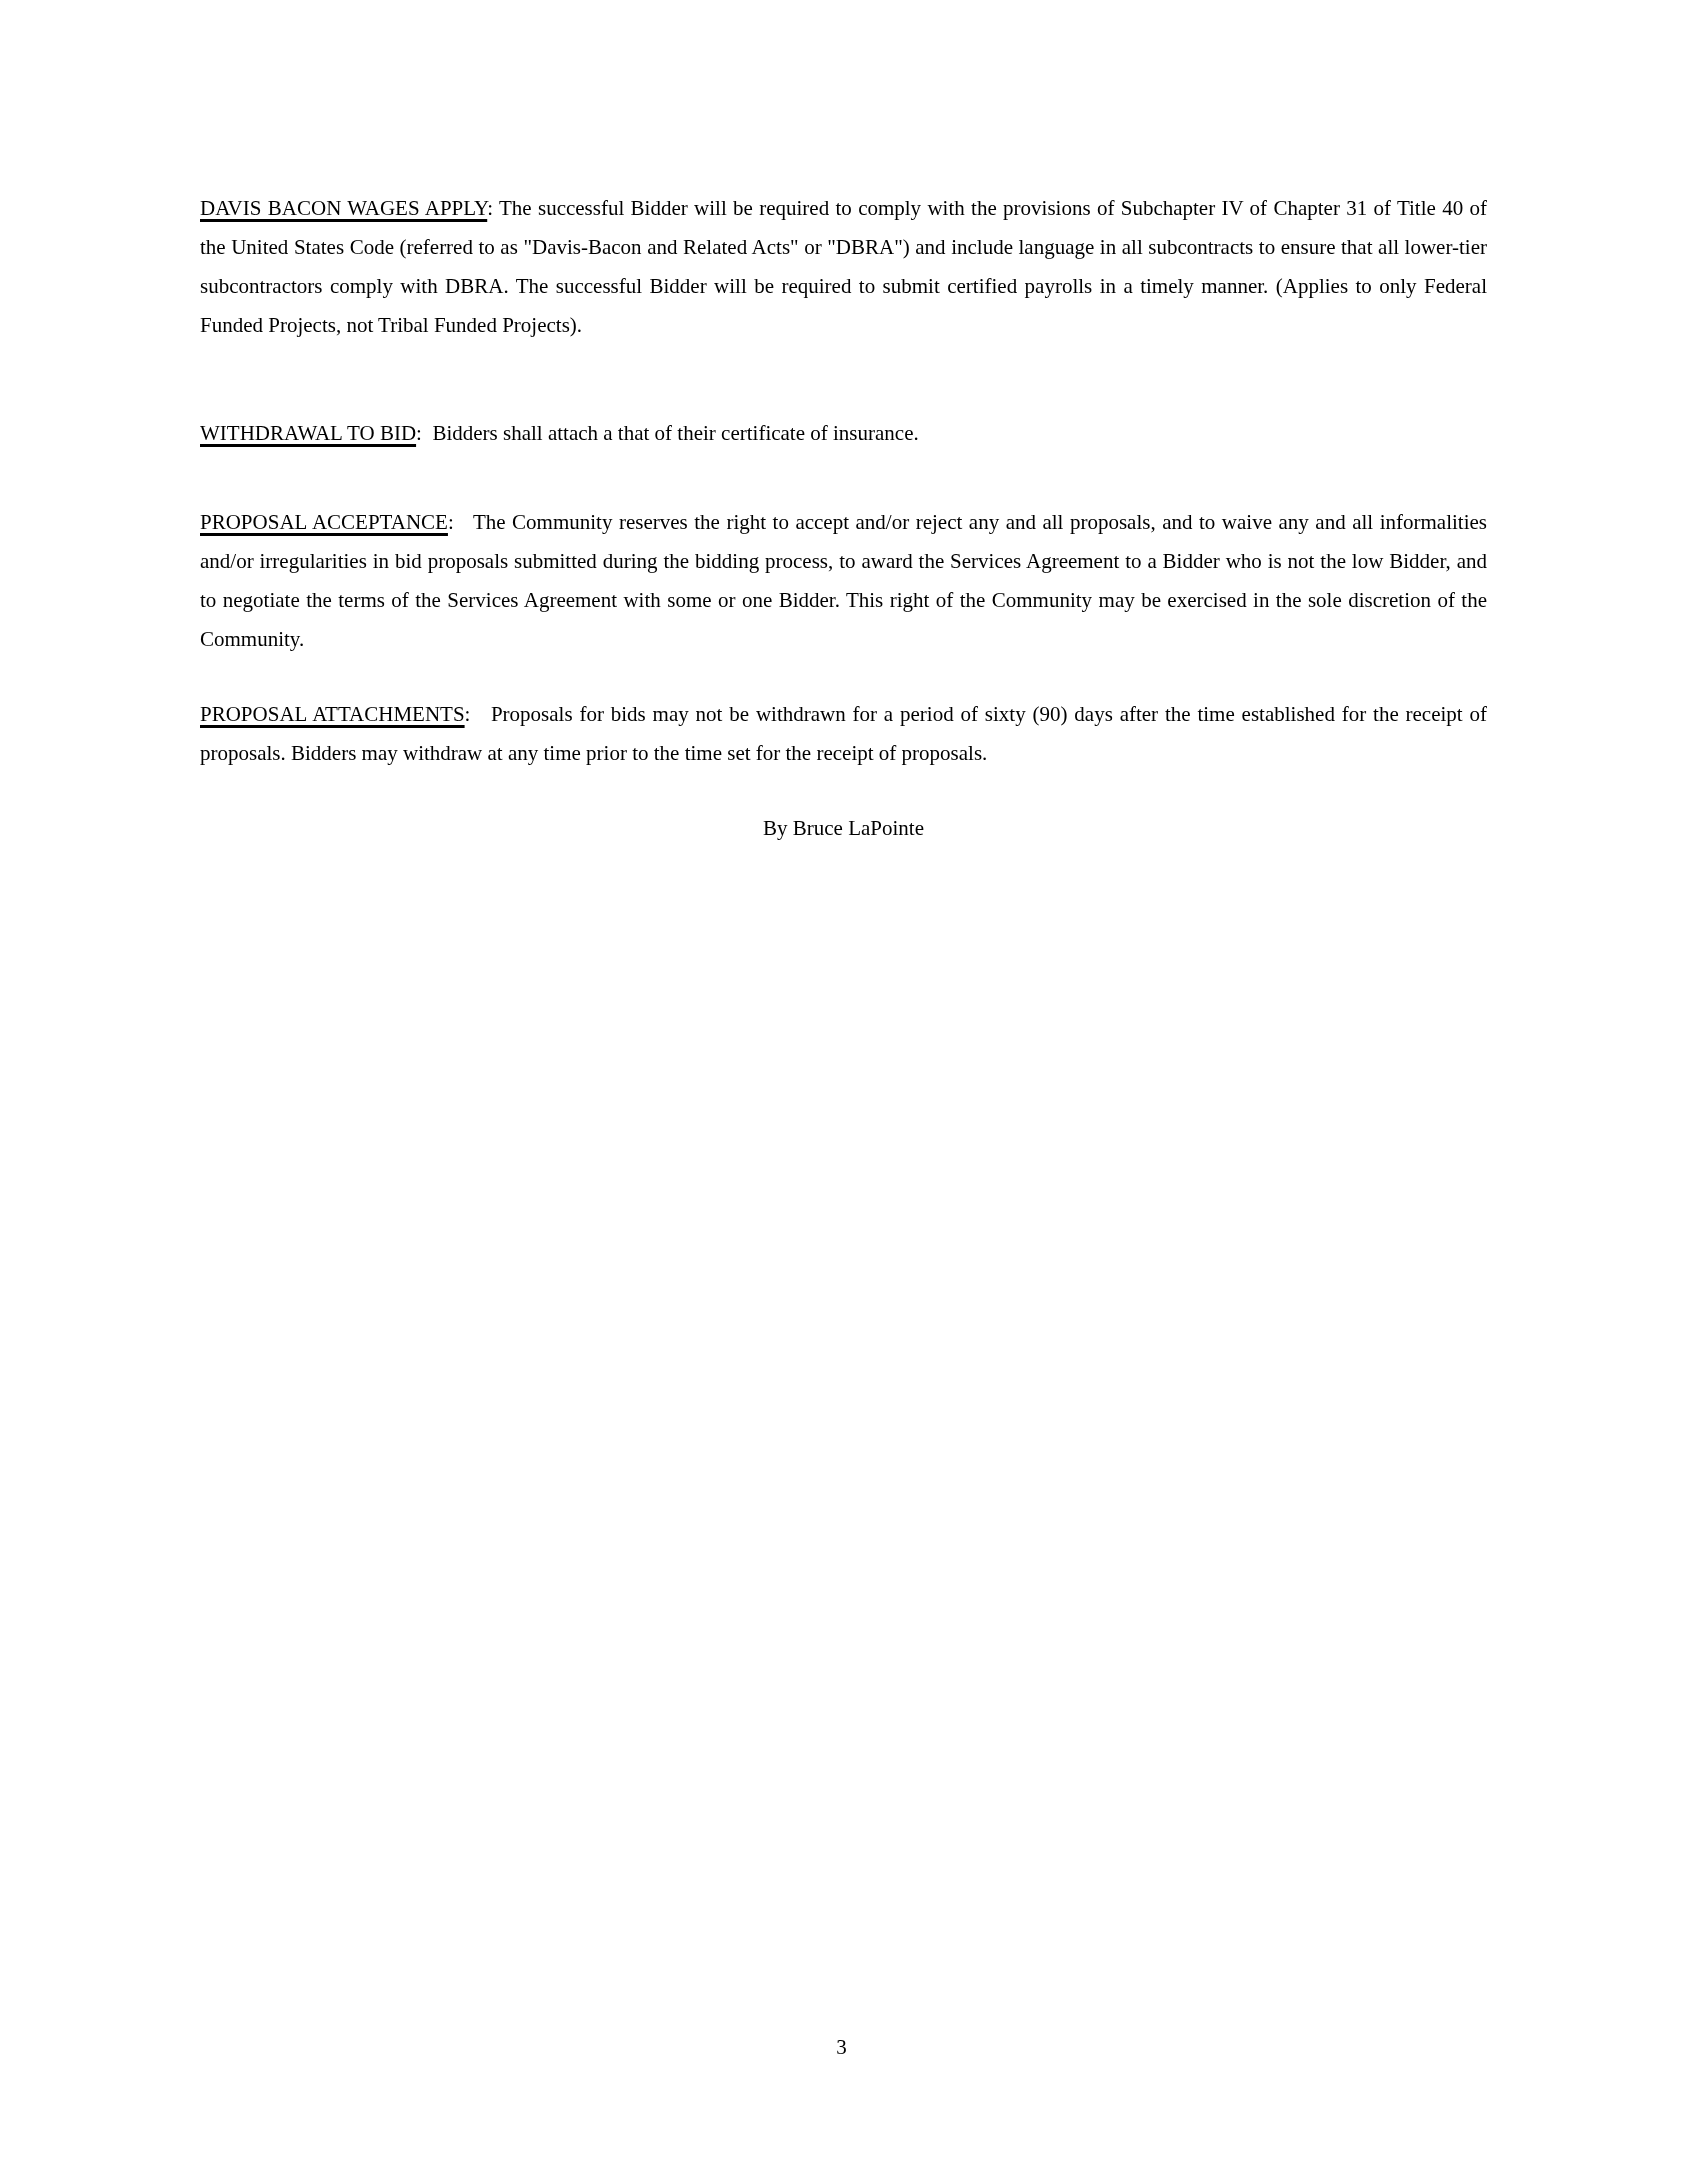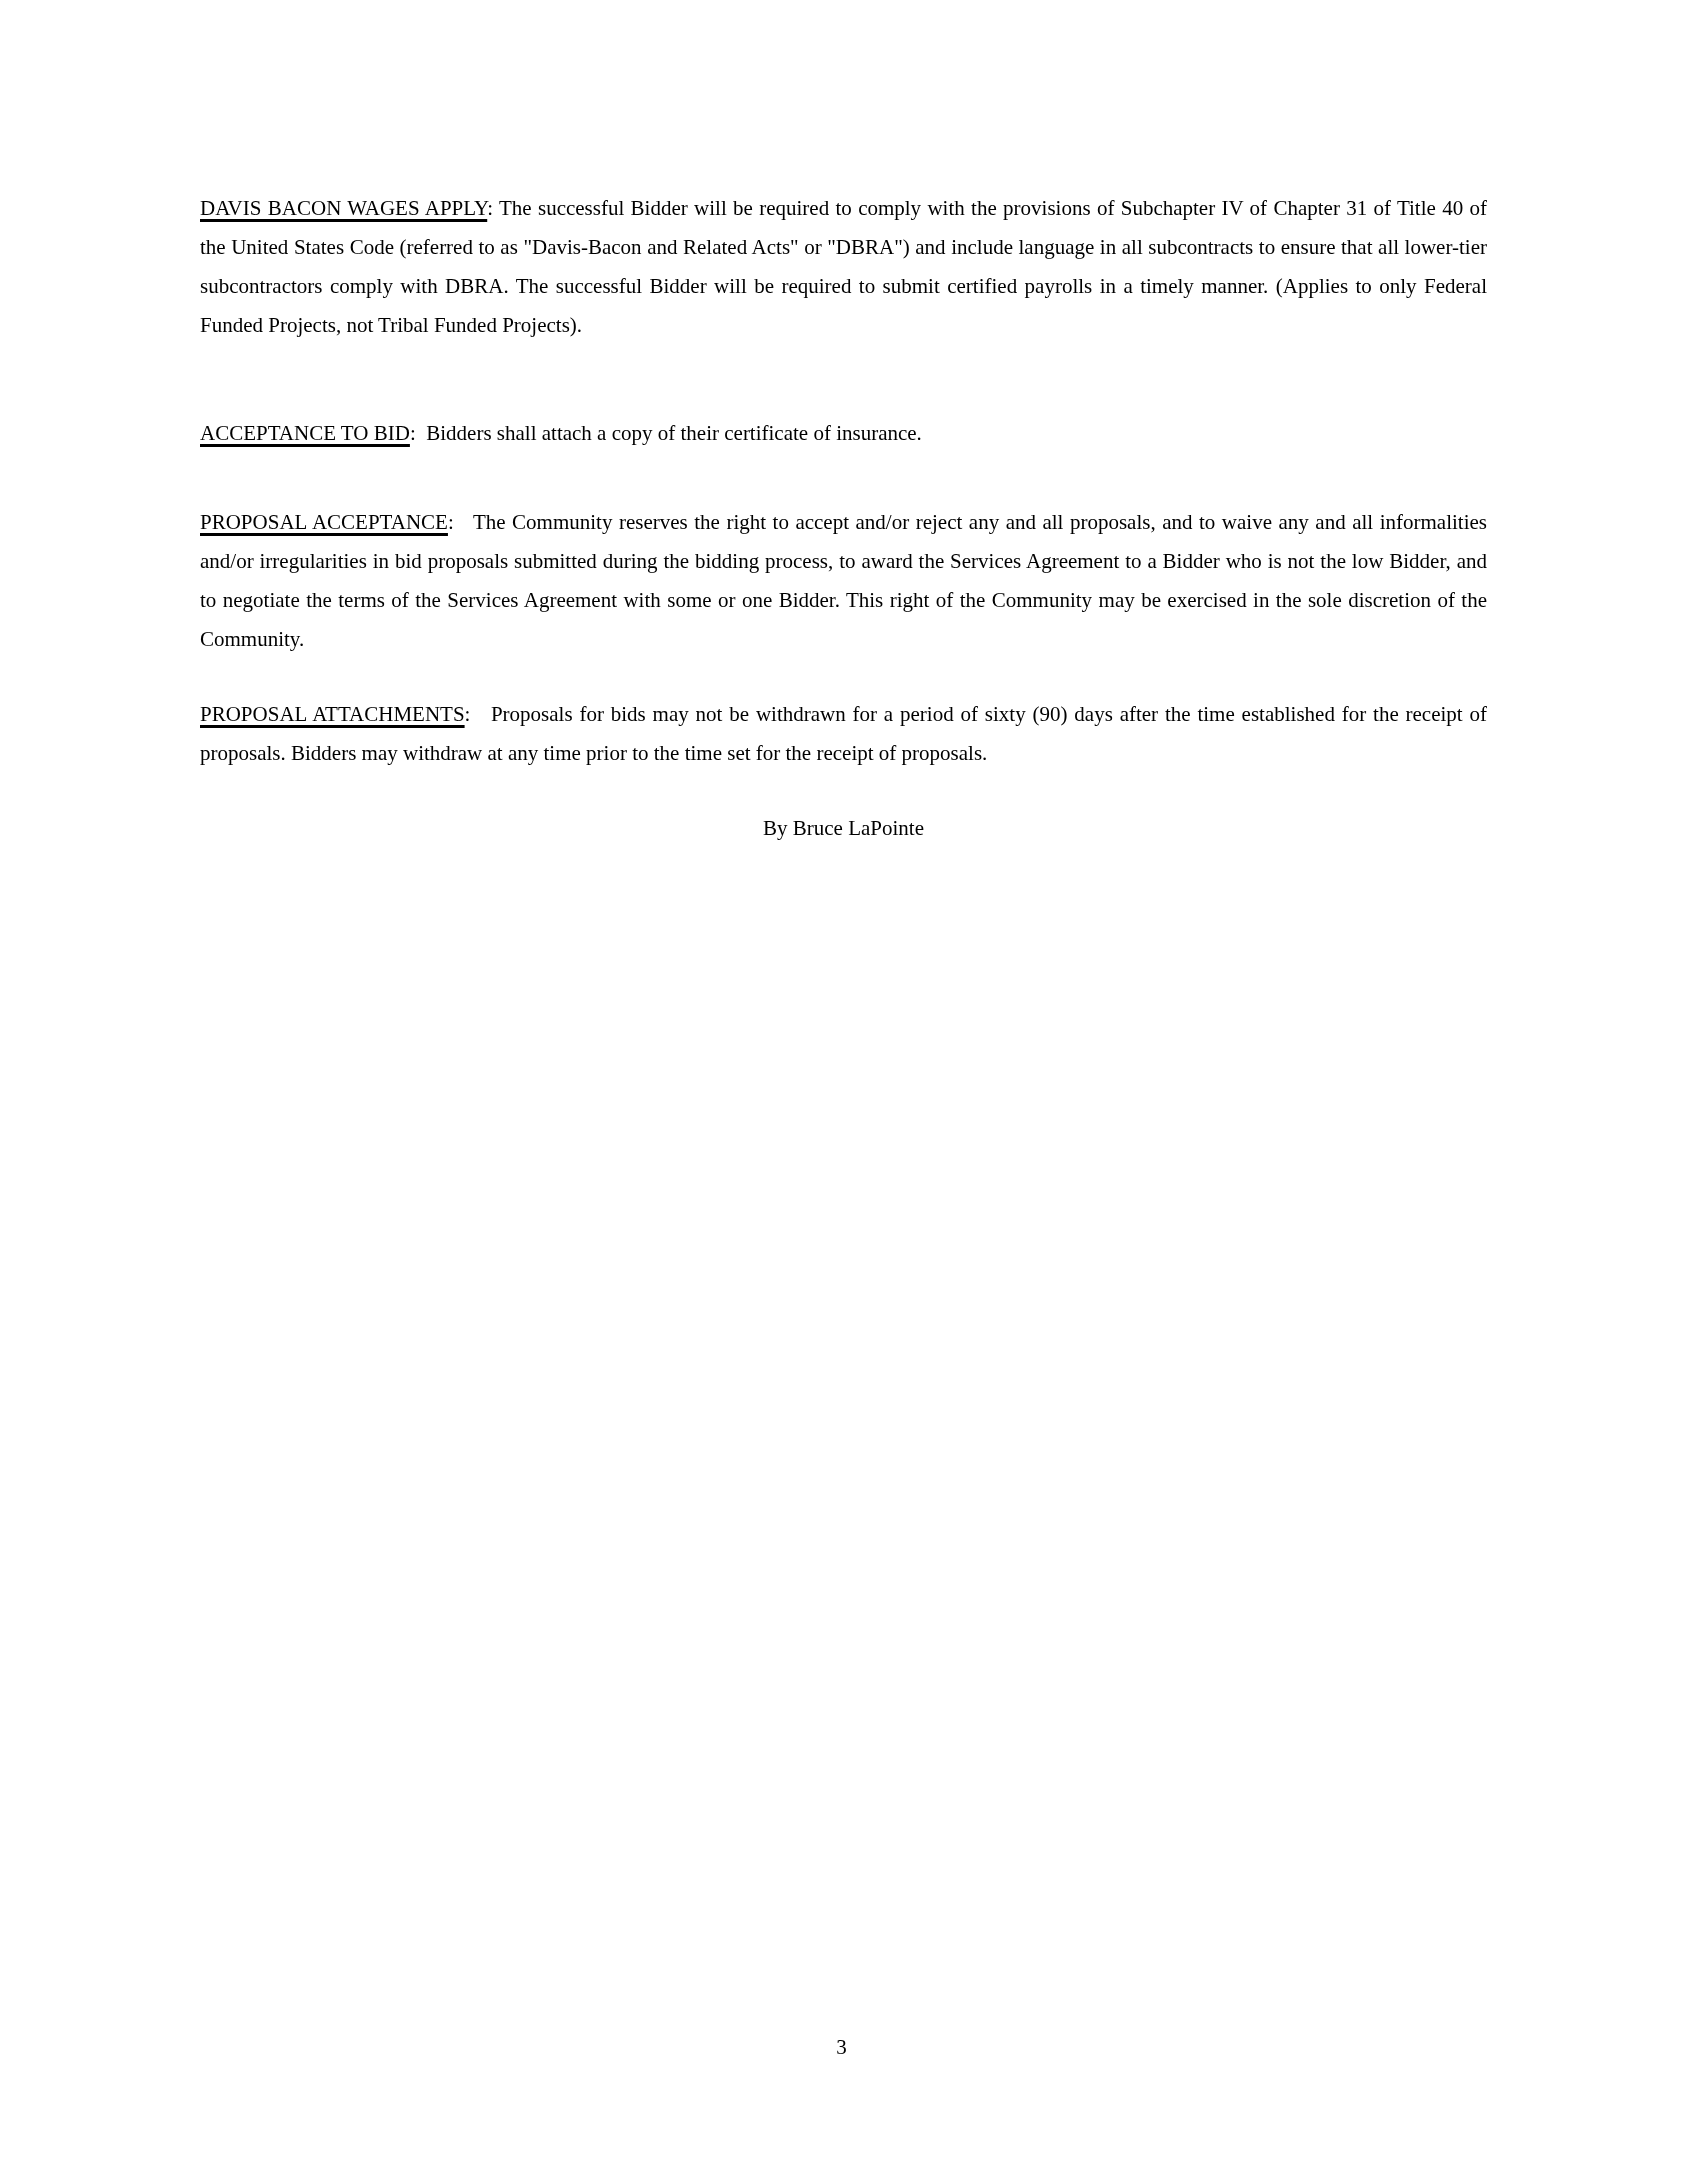--- a/index.html
+++ b/index.html
@@ -44,21 +44,21 @@
     line-height: 39px;
   }
 </style>
 </head>
 <body>
 
 <div class="page">
 
   <p class="para sec-0"><span class="heading">DAVIS BACON WAGES APPLY</span><span>: </span><span>The successful Bidder will be required to comply with the provisions of Subchapter IV of Chapter 31 of Title 40 of the United States Code (referred to as "Davis-Bacon and Related Acts" or "DBRA") and include language in all subcontracts to ensure that all lower-tier subcontractors comply with DBRA. The successful Bidder will be required to submit certified payrolls in a timely manner. (Applies to only Federal Funded Projects, not Tribal Funded Projects).</span></p>
 
-  <p class="para sec-1"><span class="heading">ACCEPTANCE TO BID</span><span>:&nbsp; </span><span>Bidders shall attach a copy of their certificate of insurance.</span></p>
+  <p class="para sec-1"><span class="heading">WITHDRAWAL TO BID</span><span>:&nbsp; </span><span>Bidders shall attach a that of their certificate of insurance.</span></p>
 
   <p class="para sec-2"><span class="heading">PROPOSAL ACCEPTANCE</span><span>:&nbsp;&nbsp; </span><span>The Community reserves the right to accept and/or reject any and all proposals, and to waive any and all informalities and/or irregularities in bid proposals submitted during the bidding process, to award the Services Agreement to a Bidder who is not the low Bidder, and to negotiate the terms of the Services Agreement with some or one Bidder. This right of the Community may be exercised in the sole discretion of the Community.</span></p>
 
   <p class="para sec-3"><span class="heading">PROPOSAL ATTACHMENTS</span><span>:&nbsp;&nbsp; </span><span>Proposals for bids may not be withdrawn for a period of sixty (90) days after the time established for the receipt of proposals. Bidders may withdraw at any time prior to the time set for the receipt of proposals.</span></p>
 
 
   <p class="para byline">By Bruce LaPointe</p>
 
   <div class="page-number">3</div>
 

